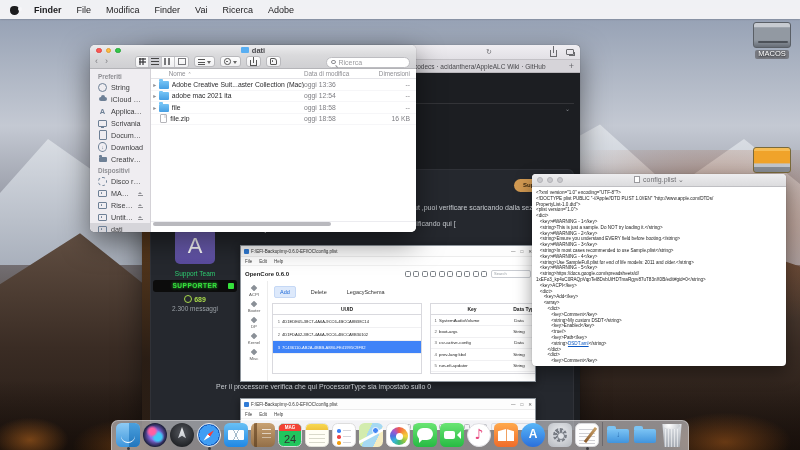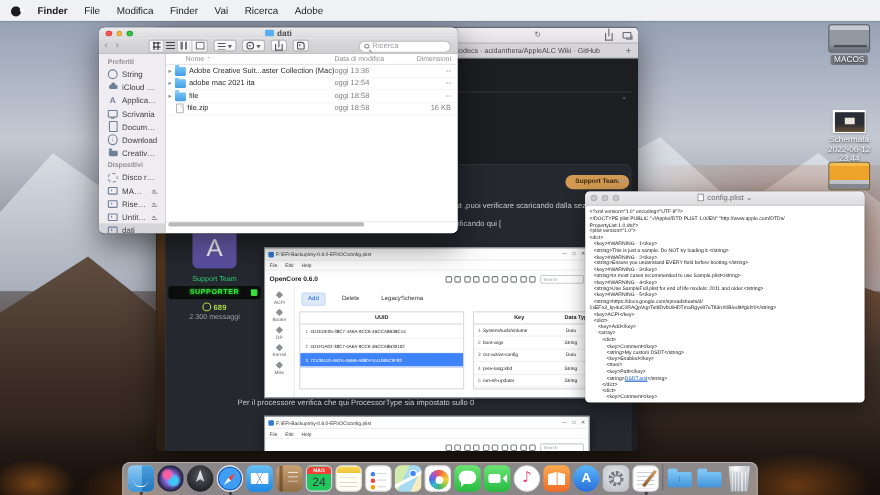--- a/index.html
+++ b/index.html
@@ -42,21 +42,21 @@
   .drive.int::after{content:"";position:absolute;left:4px;bottom:4px;width:30px;height:2px;background:#4c5158;border-radius:1px;}
   .drive.ext{background:linear-gradient(180deg,#f6bd55 0 12%,#f0a32a 13% 64%,#c2c6cc 65% 80%,#888d95 81%);border:.5px solid #7a6a3a;}
   .dlabel{margin-top:2px;font-size:7.5px;line-height:8.5px;color:#fff;text-align:center;text-shadow:0 1px 2px rgba(0,0,0,.85);max-width:48px;}
   .dlabel.sel{background:rgba(110,112,118,.85);border-radius:2px;padding:0 3px;}
   .shot{width:30px;height:21px;background:#fff;padding:1.5px;box-shadow:0 1px 2px rgba(0,0,0,.5);}
   .shot-inner{width:100%;height:100%;background:linear-gradient(180deg,#2a2d33 60%,#6b5138 100%);position:relative;}
   .shot-inner::after{content:"";position:absolute;left:9px;top:5px;width:9px;height:6px;background:#e8e4da;}
 
   
   .win{position:absolute;border-radius:4px;}
-  .shadow-big{box-shadow:0 10px 28px rgba(0,0,0,.5),0 0 1px rgba(0,0,0,.4);}
+  .shadow-big{box-shadow:0 10px 28px rgba(0,0,0,.5),0 0 1px rgba(0,0,0,.4);margin-top:20px;}
   .shadow-mid{box-shadow:0 6px 18px rgba(0,0,0,.4),0 0 1px rgba(0,0,0,.4);}
 
   
   .safari{left:142px;top:25px;width:438px;height:385px;z-index:10;background:#1c1e22;overflow:hidden;}
   .sf-toolbar{height:15px;background:linear-gradient(180deg,#f0eef2,#e2e0e5);border-bottom:1px solid #c3c1c6;position:relative;}
   .sf-reload{position:absolute;left:344px;top:3px;font-size:7px;color:#6a6a6e;}
   .sf-right{position:absolute;right:6px;top:3px;display:flex;gap:9px;}
   .sf-share{width:7px;height:7px;border:1px solid #6a6a6e;border-top:none;position:relative;margin-top:2px;}
   .sf-share::after{content:"";position:absolute;left:2.4px;top:-4px;width:1px;height:7px;background:#6a6a6e;}
   .sf-tabs-ic{width:8px;height:6px;border:1px solid #6a6a6e;border-radius:1px;box-shadow:2px 2px 0 -1px #6a6a6e;margin-top:1px;}
@@ -275,26 +275,20 @@
   <div class="wall"></div>
   <div class="m-snow"></div>
   <div class="m-rock"></div>
   <div class="m-red"></div>
   <div class="m-fol"></div>
 
   <div class="dico" style="left:749px;top:22px;">
     <div class="drive int"></div>
     <div class="dlabel sel">MACOS</div>
   </div>
-  <div class="dico" style="left:749px;top:100px;">
-    <div class="shot">
-        <div class="shot-inner"></div>
-      </div>
-    <div class="dlabel">Schermata 2022-06-12 23.44</div>
-  </div>
   <div class="dico" style="left:749px;top:147px;">
     <div class="drive ext"></div>
   </div>
 
   <div class="win safari shadow-big">
     <div class="sf-toolbar">
       <span class="sf-reload">↻</span>
       <div class="sf-right">
         <span class="sf-share"></span>
         <span class="sf-tabs-ic"></span>

